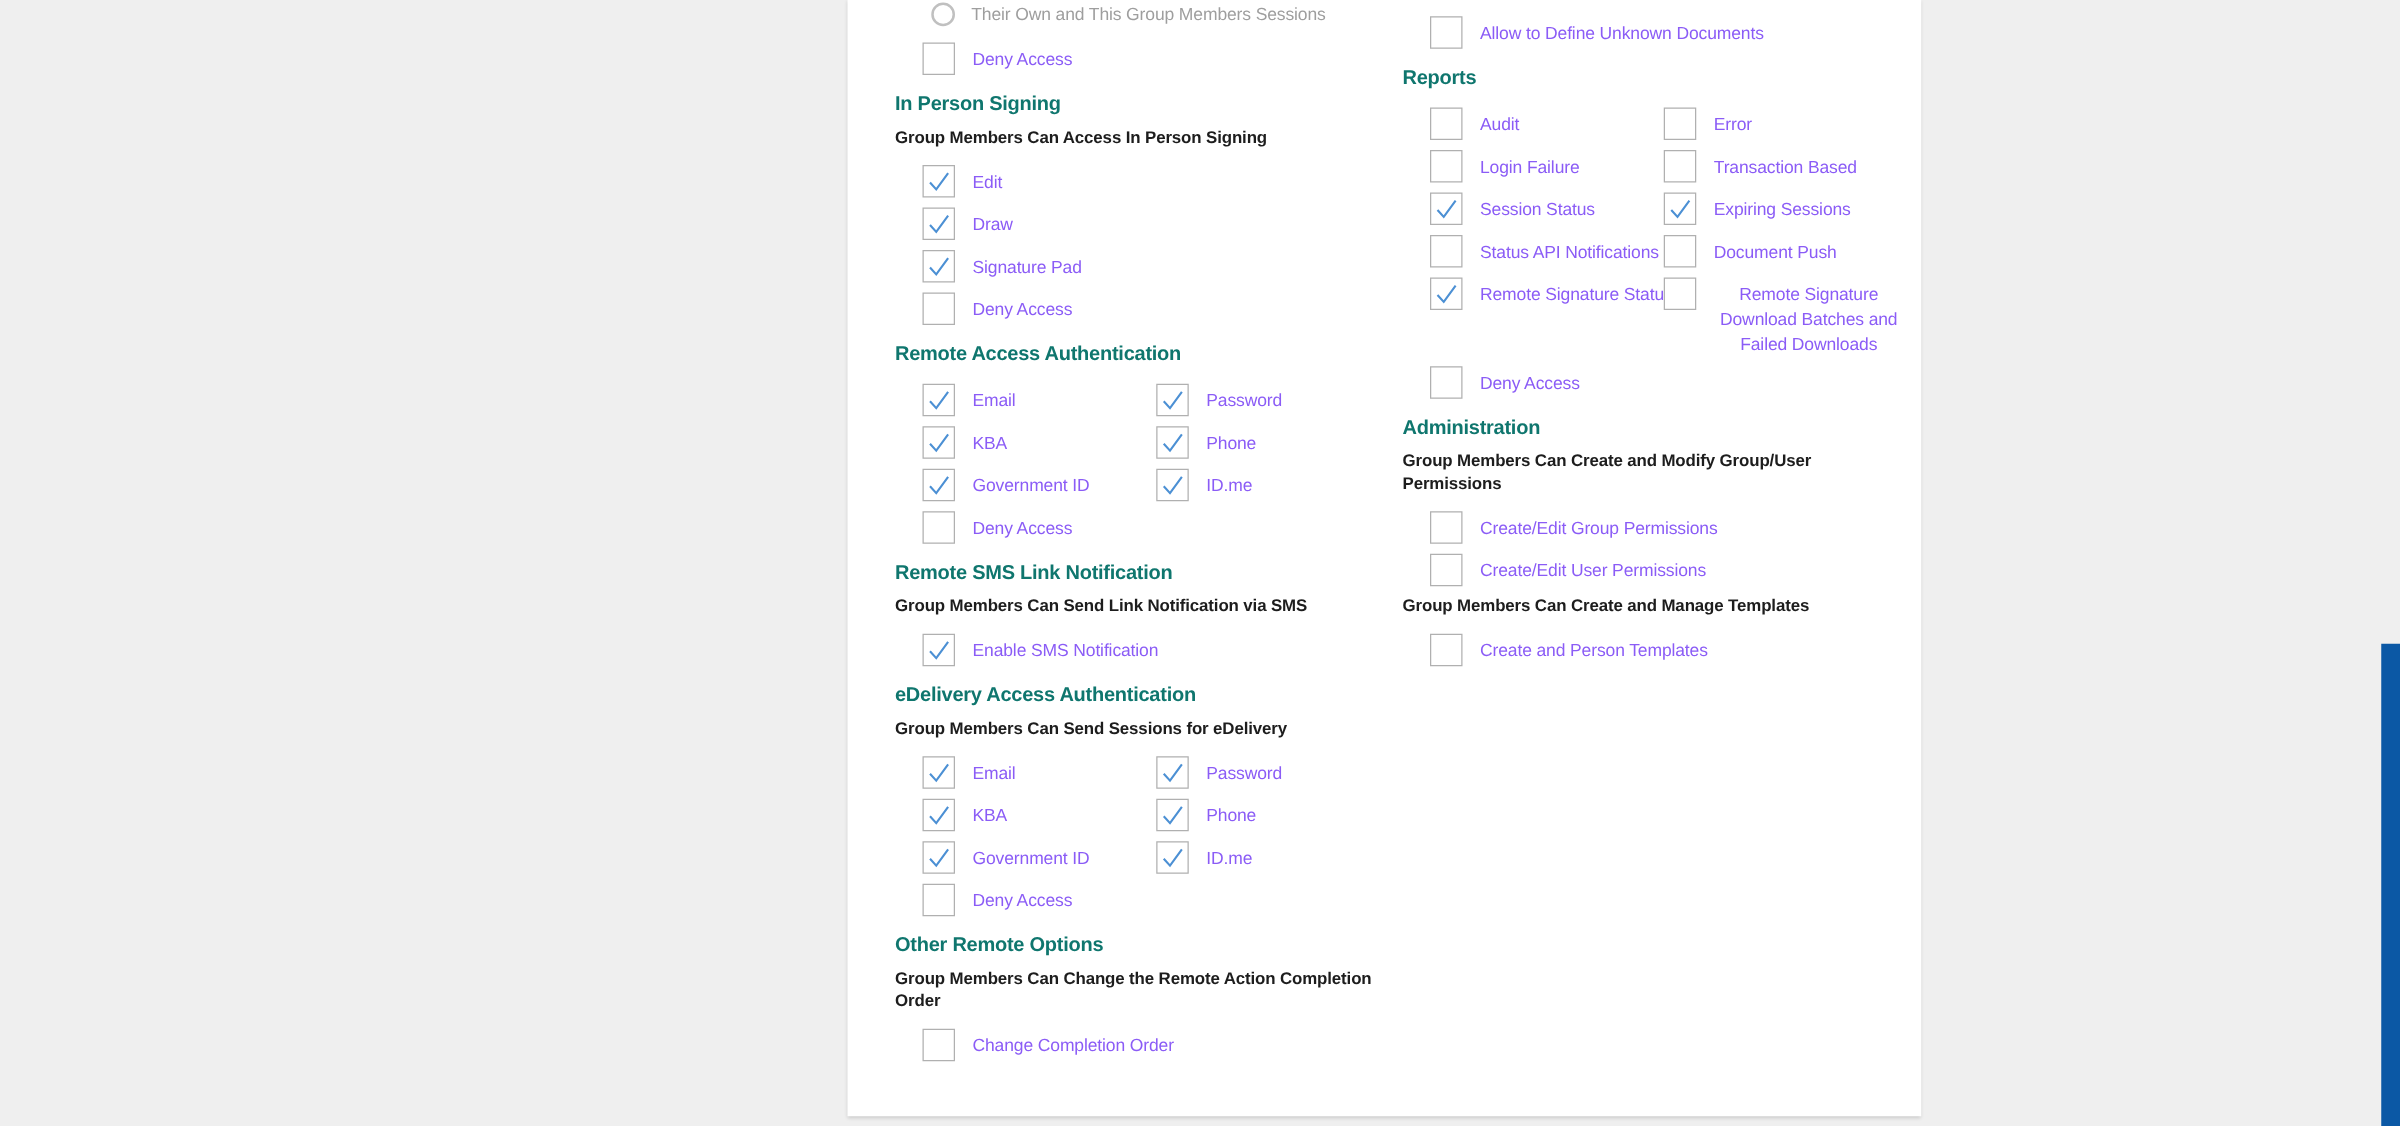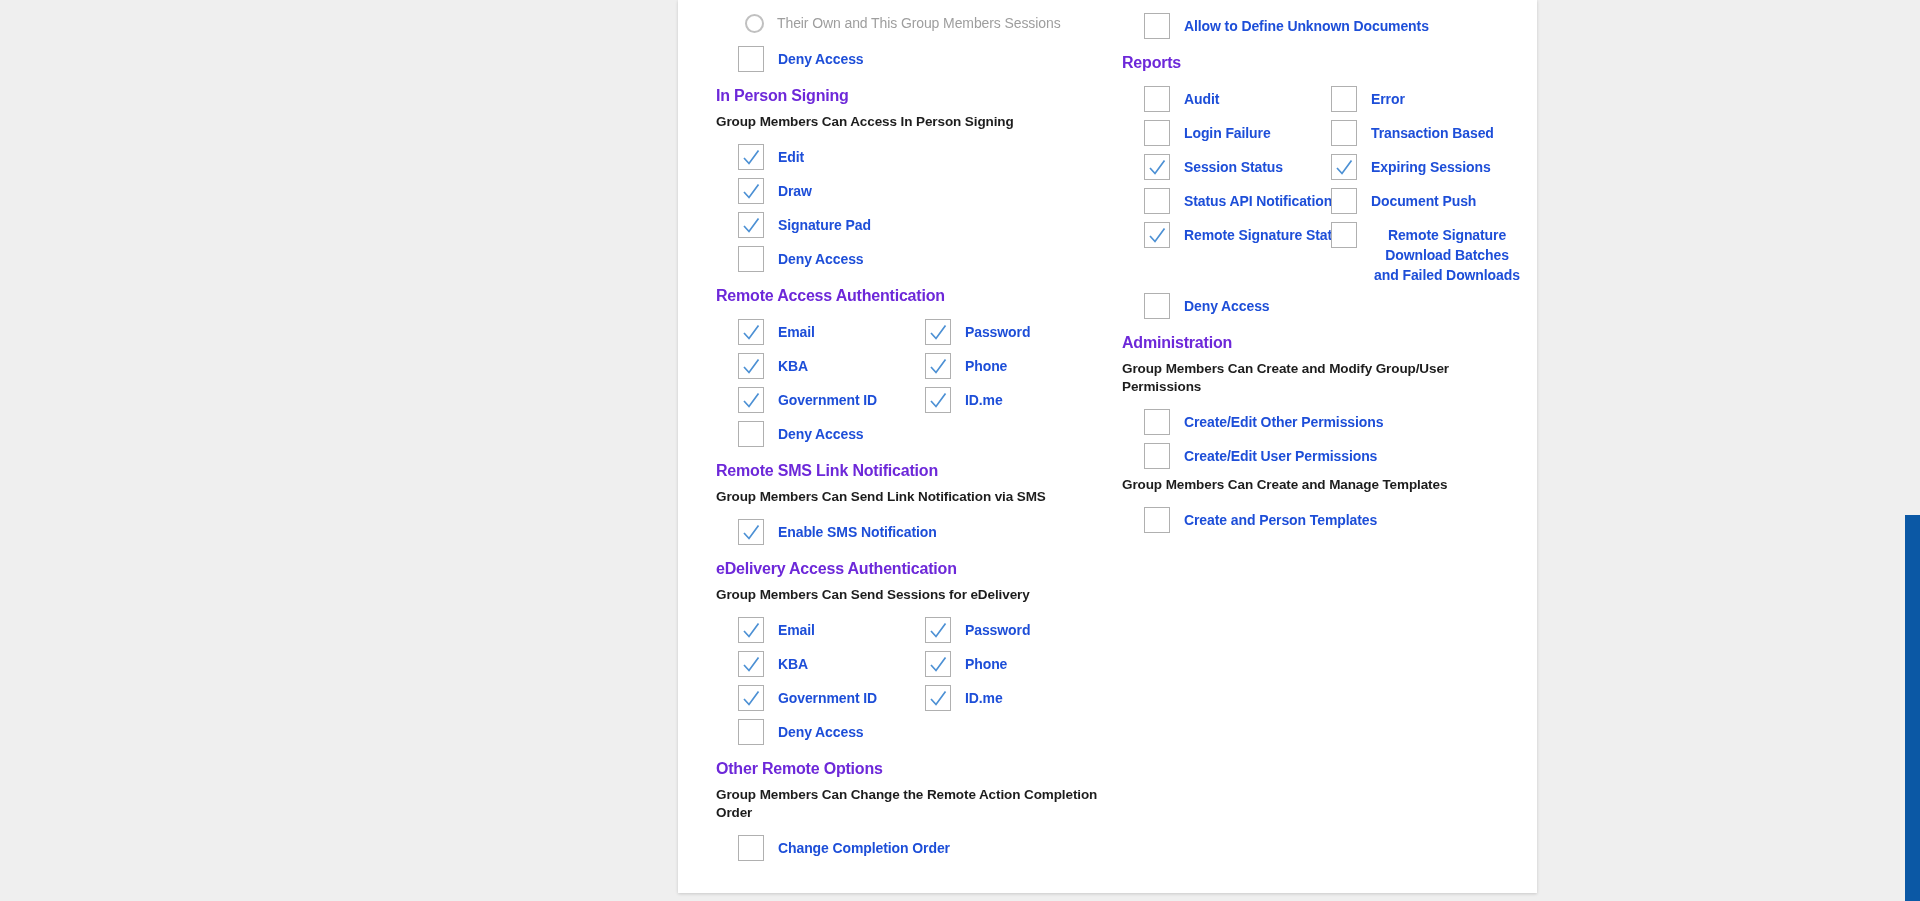--- a/index.html
+++ b/index.html
@@ -11,44 +11,44 @@
   }
   .panel{
     position:absolute;left:678px;top:0;width:859px;height:893px;
     background:#ffffff;box-shadow:0 1px 3px rgba(0,0,0,.16);
   }
   .col{position:absolute;top:0;}
   .col-left{left:38px;width:402px;}
   .col-right{left:444px;width:405px;}
 
   .section-heading{
-    font-size:16px;font-weight:bold;color:#6d28d9;
+    font-size:16px;font-weight:bold;color:#0f766e;
     margin-top:14px;letter-spacing:-0.2px;line-height:20px;
   }
   .group-subheading{
     font-size:13.5px;font-weight:bold;color:#1d1d1d;
     margin-top:7px;letter-spacing:-0.1px;line-height:18px;
   }
 
   .cb-block{margin-top:13px;padding-left:22px;display:flex;flex-direction:column;gap:8px;}
   .cb-grid{margin-top:13px;padding-left:22px;display:grid;grid-template-columns:187px 1fr;row-gap:8px;text-align:center;}
   .cb-row{display:flex;align-items:flex-start;}
   .cb-row.full{grid-column:1 / -1;}
   .cb-box{
     width:24px;height:24px;border:1px solid #b0b0b0;background:#fff;
     flex:0 0 auto;cursor:pointer;box-sizing:content-box;
   }
   .cb-box svg{display:block;width:24px;height:24px;}
   .cb-label{
-    margin-left:14px;font-size:14px;color:#1d4ed8;
-    line-height:26px;white-space:nowrap;letter-spacing:-0.1px;font-weight:bold;
+    margin-left:14px;font-size:14px;color:#8b5cf6;
+    line-height:26px;white-space:nowrap;letter-spacing:-0.1px;
   }
   .cb-label.wrap{white-space:normal;line-height:20px;padding-top:3px;max-width:152px;}
 
-  .radio-block{margin-top:14px;padding-left:29px;display:flex;flex-direction:row;gap:2px;}
+  .radio-block{margin-top:2px;padding-left:29px;display:flex;flex-direction:row;gap:2px;}
   .radio-row{display:flex;align-items:center;}
   .radio{
     width:19px;height:19px;border-radius:50%;box-sizing:border-box;
     border:2px solid #8f8f8f;position:relative;flex:0 0 auto;cursor:pointer;background:#fff;
   }
   .radio.disabled{border-color:#c0c0c0;}
   .radio.selected{border-color:var(--radio-color);}
   .radio.selected::after{
     content:"";position:absolute;top:2px;left:2px;right:2px;bottom:2px;
     border-radius:50%;background:var(--radio-color);
@@ -306,21 +306,21 @@
         <div class="cb-row full">
           <span class="cb-box" role="checkbox" aria-checked="false"></span>
           <span class="cb-label">Deny Access</span>
         </div>
       </div>
       <div class="section-heading">Administration</div>
       <div class="group-subheading">Group Members Can Create and Modify Group/User Permissions</div>
       <div class="cb-block">
         <div class="cb-row">
           <span class="cb-box" role="checkbox" aria-checked="false"></span>
-          <span class="cb-label">Create/Edit Other Permissions</span>
+          <span class="cb-label">Create/Edit Group Permissions</span>
         </div>
         <div class="cb-row">
           <span class="cb-box" role="checkbox" aria-checked="false"></span>
           <span class="cb-label">Create/Edit User Permissions</span>
         </div>
       </div>
       <div class="group-subheading">Group Members Can Create and Manage Templates</div>
       <div class="cb-block">
         <div class="cb-row">
           <span class="cb-box" role="checkbox" aria-checked="false"></span>

